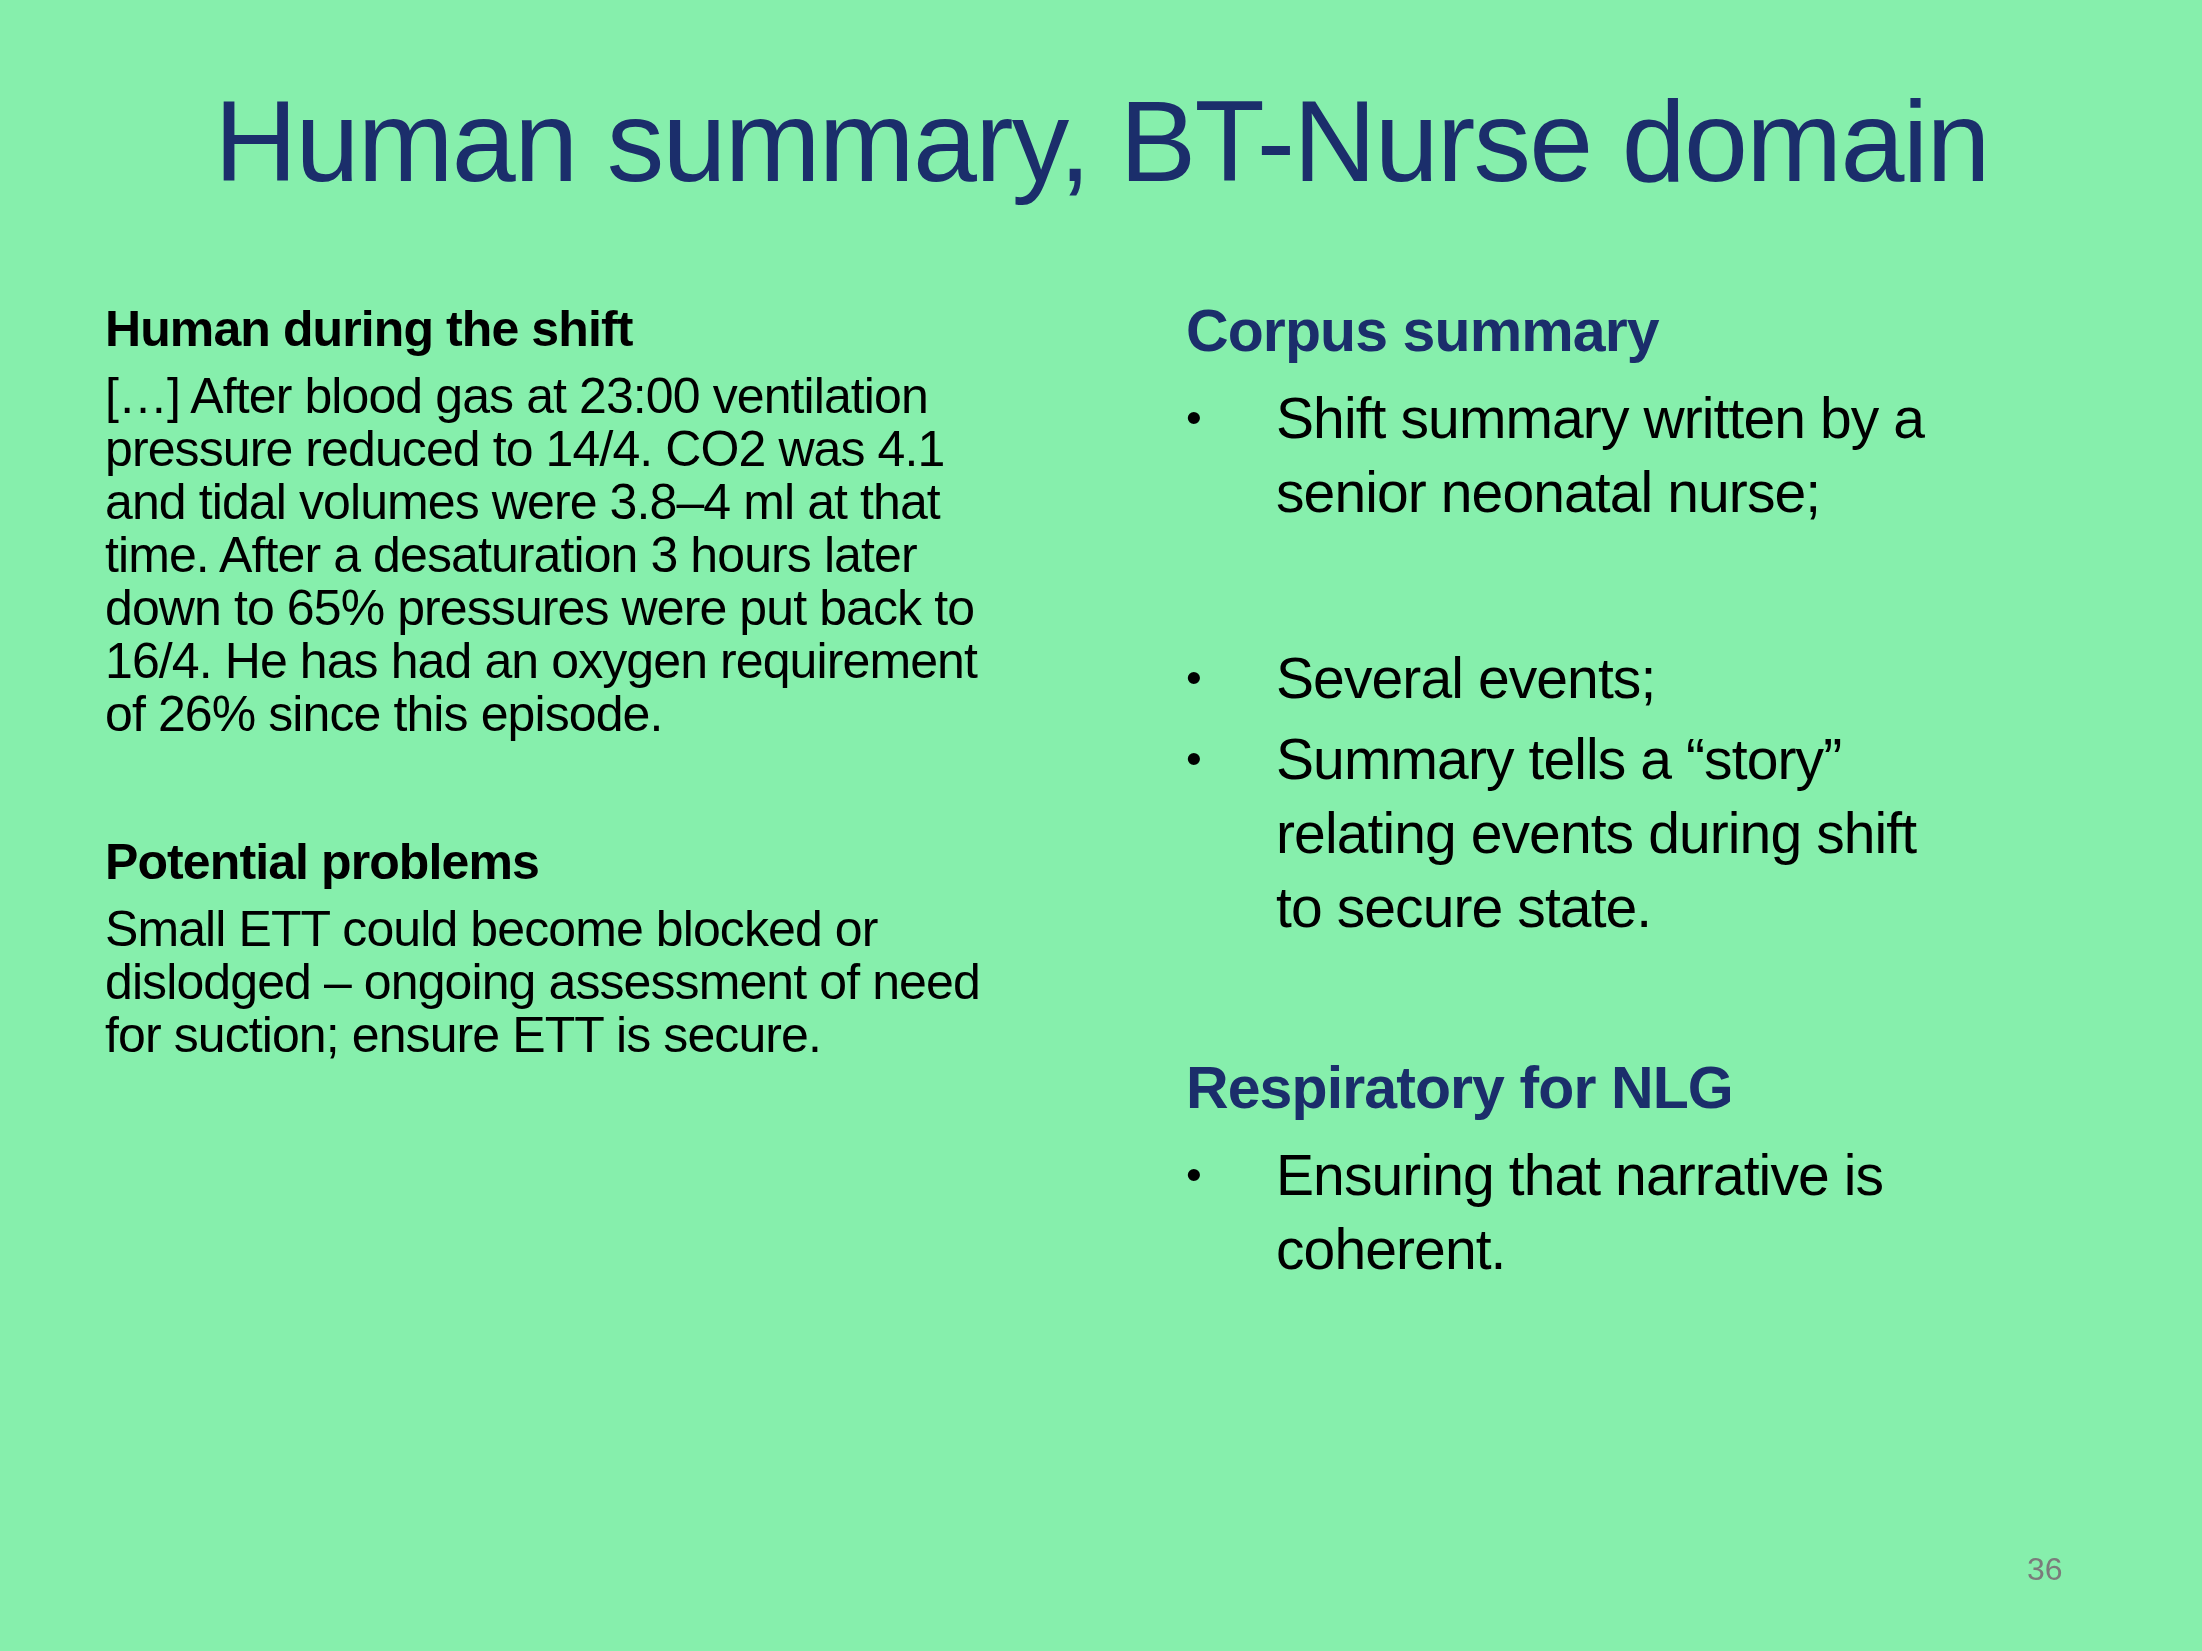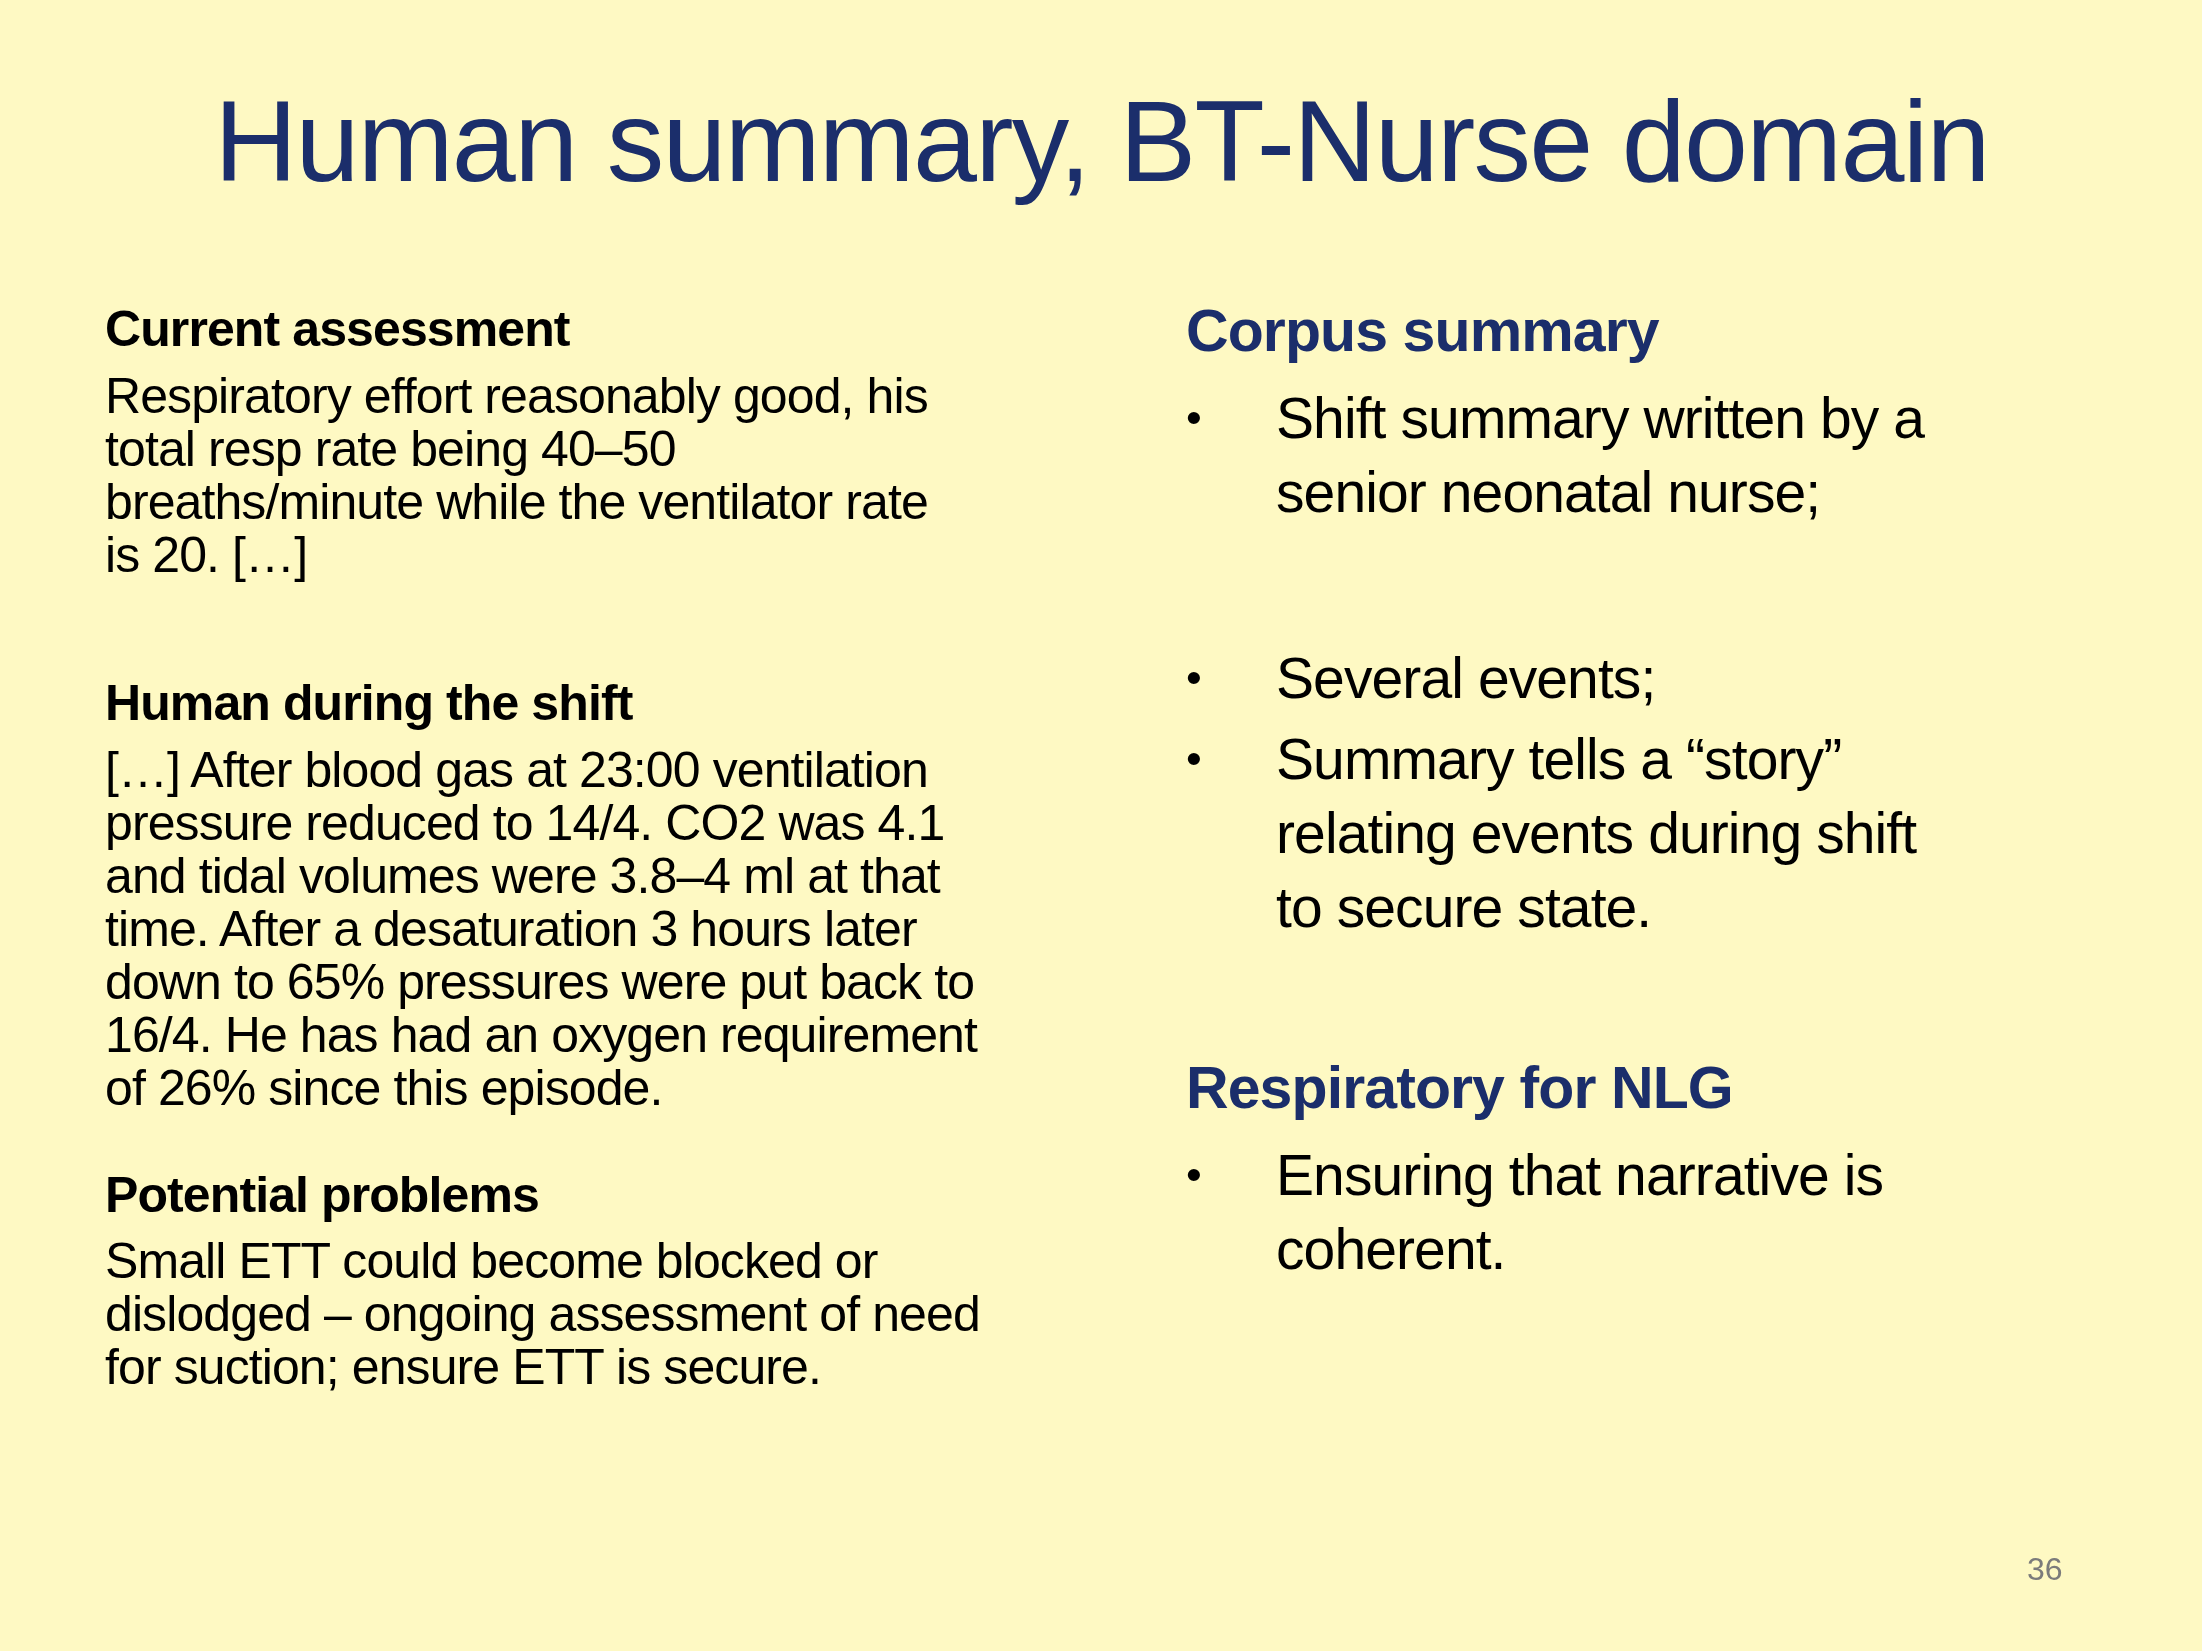--- a/index.html
+++ b/index.html
@@ -1,19 +1,19 @@
 <!DOCTYPE html>
 <html style="font-size:13.8px"><head>
 <meta charset="utf-8">
 <style>
   html,body{margin:0;padding:0;background:#ffffff;}
   .slide{
     position:relative;
     width:2203px;height:1652px;
-    background:#fef9c3;
+    background:#86efac;
     font-family:"Liberation Sans", sans-serif;
     color:#000000;
     overflow:hidden;
   }
   .title{
     position:absolute;
     top:67px;left:0;width:100%;
     margin:0;
     text-align:center;
     font-size:115px;
@@ -72,27 +72,20 @@
 </style>
 </head>
 <body>
 
 <div class="slide">
 
   <h1 class="title">Human summary, BT-Nurse domain</h1>
 
   <div class="col-left">
     <section>
-      <h2>Current assessment</h2>
-      <p>Respiratory effort reasonably good, his
-total resp rate being 40–50
-breaths/minute while the ventilator rate
-is 20. […]</p>
-    </section>
-    <section>
       <h2>Human during the shift</h2>
       <p>[…] After blood gas at 23:00 ventilation
 pressure reduced to 14/4. CO2 was 4.1
 and tidal volumes were 3.8–4 ml at that
 time. After a desaturation 3 hours later
 down to 65% pressures were put back to
 16/4. He has had an oxygen requirement
 of 26% since this episode.</p>
     </section>
     <section>

